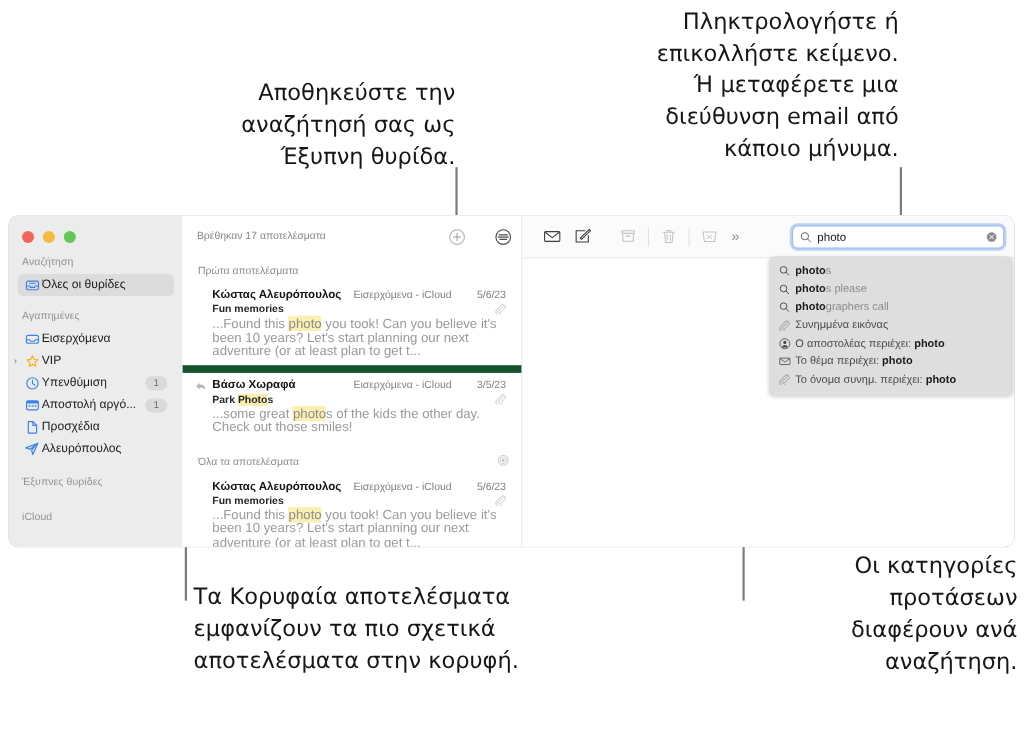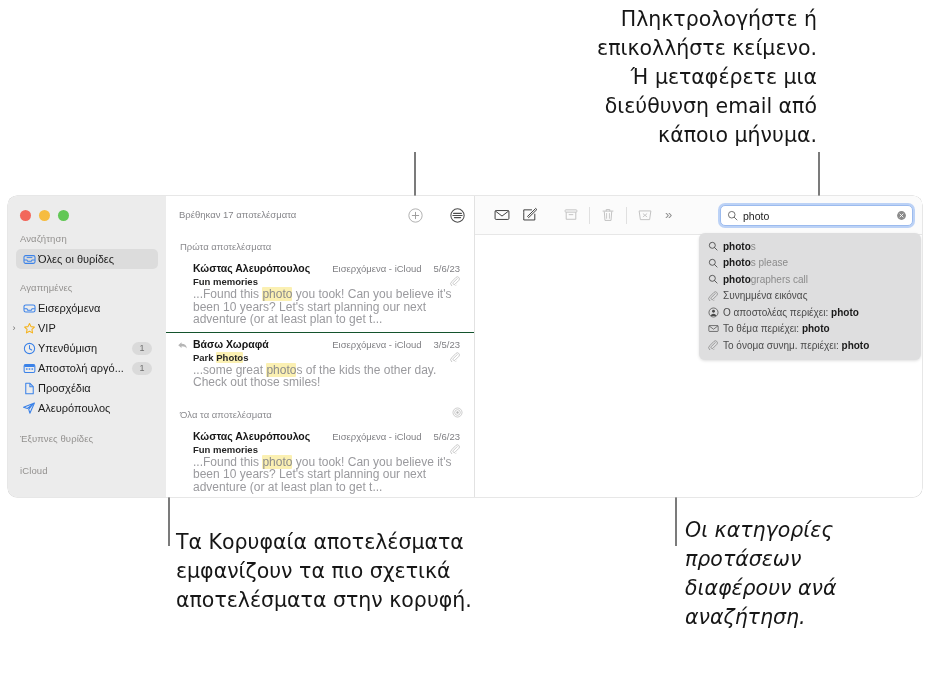--- a/index.html
+++ b/index.html
@@ -16,21 +16,21 @@
     position: absolute;
     color: #161616;
     font-size: 20.5px;
     line-height: 29px;
     font-family: "DejaVu Sans", sans-serif;
     white-space: pre-line;
   }
   #callout-save      { left: 150px; top: 70px;  width: 264px; text-align: right; }
   #callout-type      { left: 505px; top: 5px;   width: 312px; text-align: right; }
   #callout-top       { left: 176px; top: 528px; width: 400px; text-align: left; }
-  #callout-cats      { left: 685px; top: 516px; width: 240px; text-align: left; font-style: italic; }
+  #callout-cats      { left: 685px; top: 500px; width: 240px; text-align: right; }
 
   
   .lead { position: absolute; background: #7b7b7b; }
 
   
   #window {
     position: absolute;
     left: 8px; top: 196px;
     width: 914px; height: 301px;
     background: #ffffff;
@@ -89,26 +89,26 @@
   #btn-add { right: 51px; }
   #btn-filter { right: 9px; }
 
   .sec-label {
     font-size: 9.5px; color: #8b8b8f;
     padding: 6px 0 5px 14px; position: relative;
   }
   .sec-label .sec-ico { position: absolute; right: 11px; top: 4px; }
 
   .msg { padding: 5px 14px 6px 27px; position: relative; }
-  .msg + .msg { border-top: 1px solid #14532d; }
+  .msg + .msg { border-top: 7px solid #14532d; }
   .msg-top { display: flex; align-items: flex-end; }
   .msg-from { font-size: 10.5px; font-weight: bold; color: #141414; flex: 1 1 auto;
               white-space: nowrap; overflow: hidden; }
   .msg-box { font-size: 9.5px; color: #7f7f83; white-space: nowrap; margin-left: 6px; }
-  .msg-date { font-size: 9.5px; color: #7f7f83; white-space: nowrap; margin-left: 12px; }
+  .msg-date { font-size: 9.5px; color: #7f7f83; white-space: nowrap; margin-left: 23px; }
   .msg-subj { font-size: 9.5px; color: #262626; font-weight: bold; margin-top: 2px;
               position: relative; padding-right: 14px; }
   .msg-clip { position: absolute; right: 0; top: 0; }
   .msg-body { font-size: 12px; color: #9a9a9e; line-height: 12.5px; margin-top: 1px; }
   .hl { background: #fbf0b2; color: #8c8c8c; border-radius: 1px; }
   .msg-subj .hl { color: #262626; }
   .reply-ico { position: absolute; left: 11px; top: 7px; }
 
   
   #right { flex: 1 1 auto; position: relative; background: #ffffff; }
@@ -154,20 +154,23 @@
   .sug .dim { color: #8b8b8b; }
   .sug.gr .sg-txt { color: #4a4a4a; }
 
   svg { display: block; }
 </style>
 </head>
 <body>
 
 <div id="root">
 
+  <div class="callout" id="callout-save">Αποθηκεύστε την
+αναζήτησή σας ως
+Έξυπνη θυρίδα.</div>
   <div class="callout" id="callout-type">Πληκτρολογήστε ή
 επικολλήστε κείμενο.
 Ή μεταφέρετε μια
 διεύθυνση email από
 κάποιο μήνυμα.</div>
   <div class="callout" id="callout-top">Τα Κορυφαία αποτελέσματα
 εμφανίζουν τα πιο σχετικά
 αποτελέσματα στην κορυφή.</div>
   <div class="callout" id="callout-cats">Οι κατηγορίες
 προτάσεων

